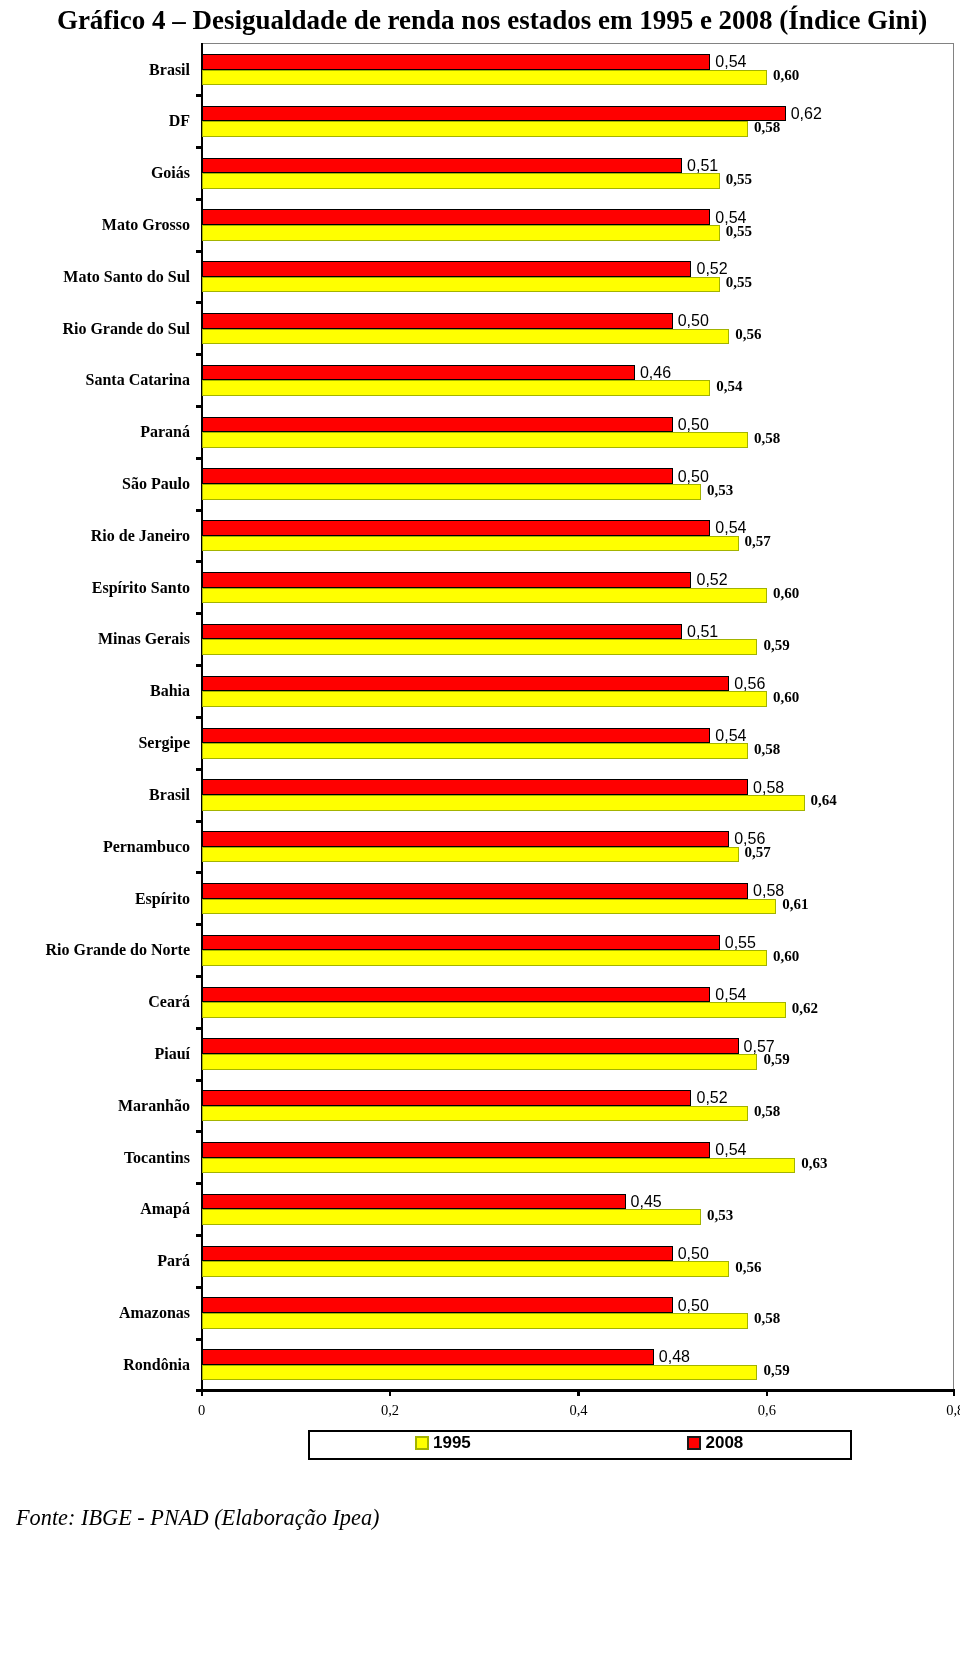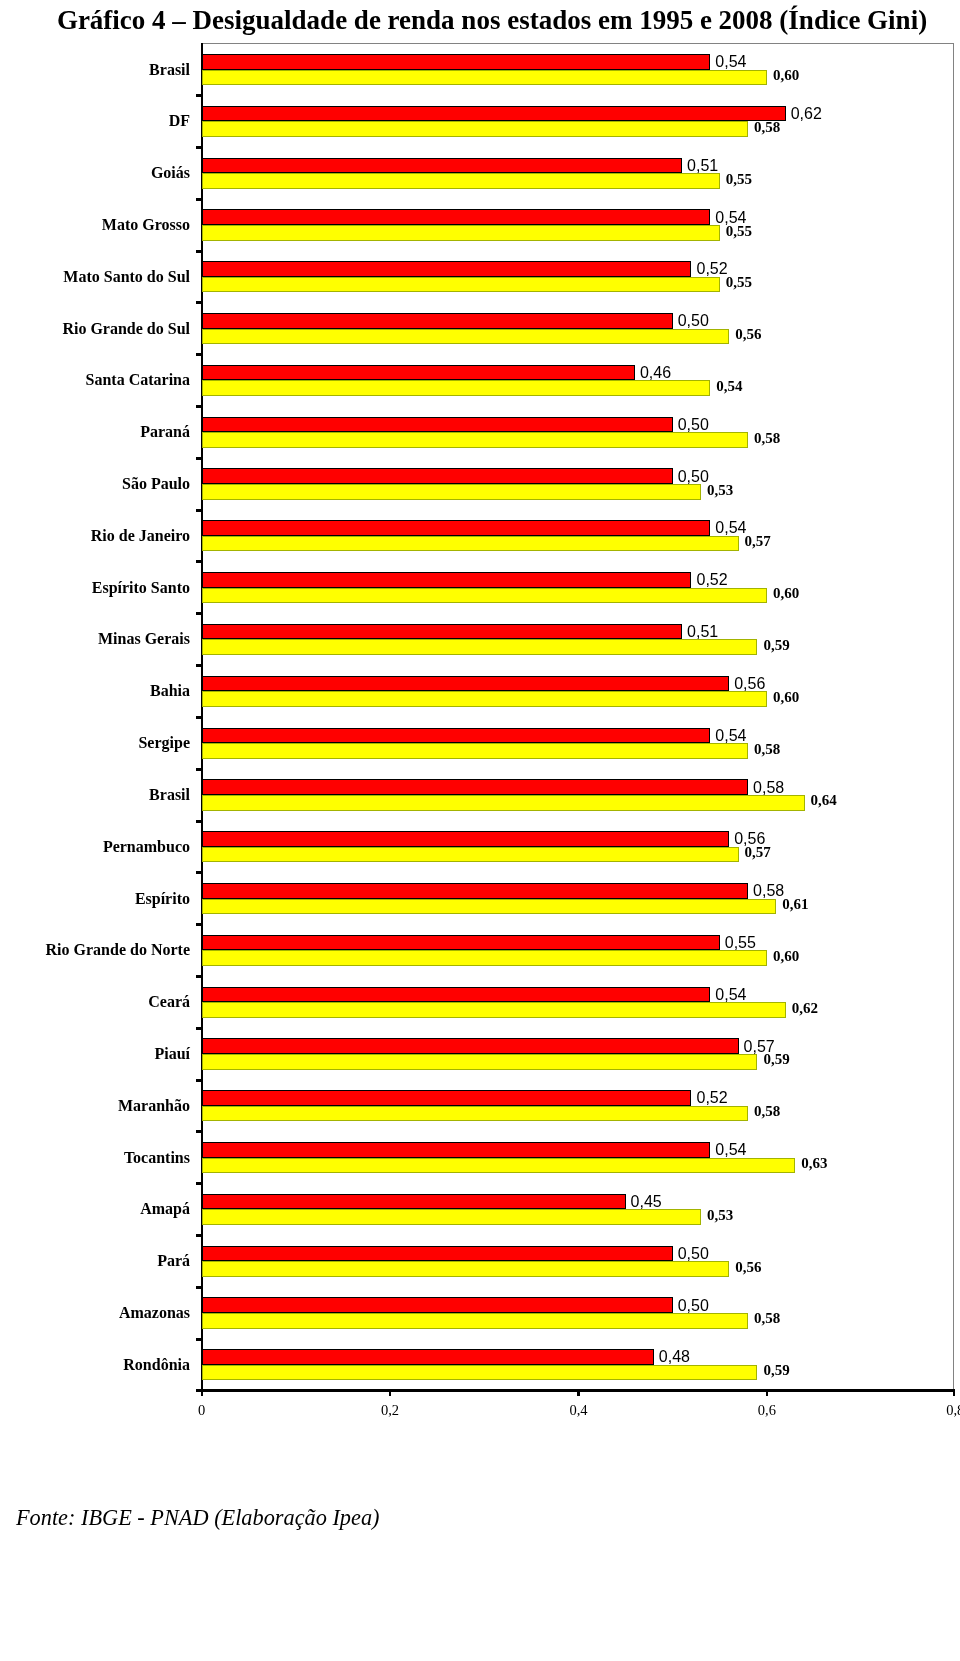--- a/index.html
+++ b/index.html
@@ -214,18 +214,28 @@
       <div class="vlabel1995" style="left: 751.454px; top: 1363.29px;">0,59</div>
     </div>
   <div id="xlabels">
       <div class="xlabel" style="left: 189.6px;">0</div>
       <div class="xlabel" style="left: 378.025px;">0,2</div>
       <div class="xlabel" style="left: 566.45px;">0,4</div>
       <div class="xlabel" style="left: 754.875px;">0,6</div>
       <div class="xlabel" style="left: 943.3px;">0,8</div>
     </div>
 
+  <div id="legend">
+    <div class="legitem" id="leg0" style="left:104.5px;">
+      <span class="legswatch" id="legsw0" style="background: rgb(255, 255, 0);"></span>
+      <span class="legtext">1995</span>
+    </div>
+    <div class="legitem" id="leg1" style="left:377px;">
+      <span class="legswatch" id="legsw1" style="background: rgb(255, 0, 0);"></span>
+      <span class="legtext">2008</span>
+    </div>
+  </div>
 
   <div id="source">Fonte: IBGE - PNAD (Elaboração Ipea)</div>
   <div id="pagenum">8</div>
 
 
 </div>
 
 </body></html>

